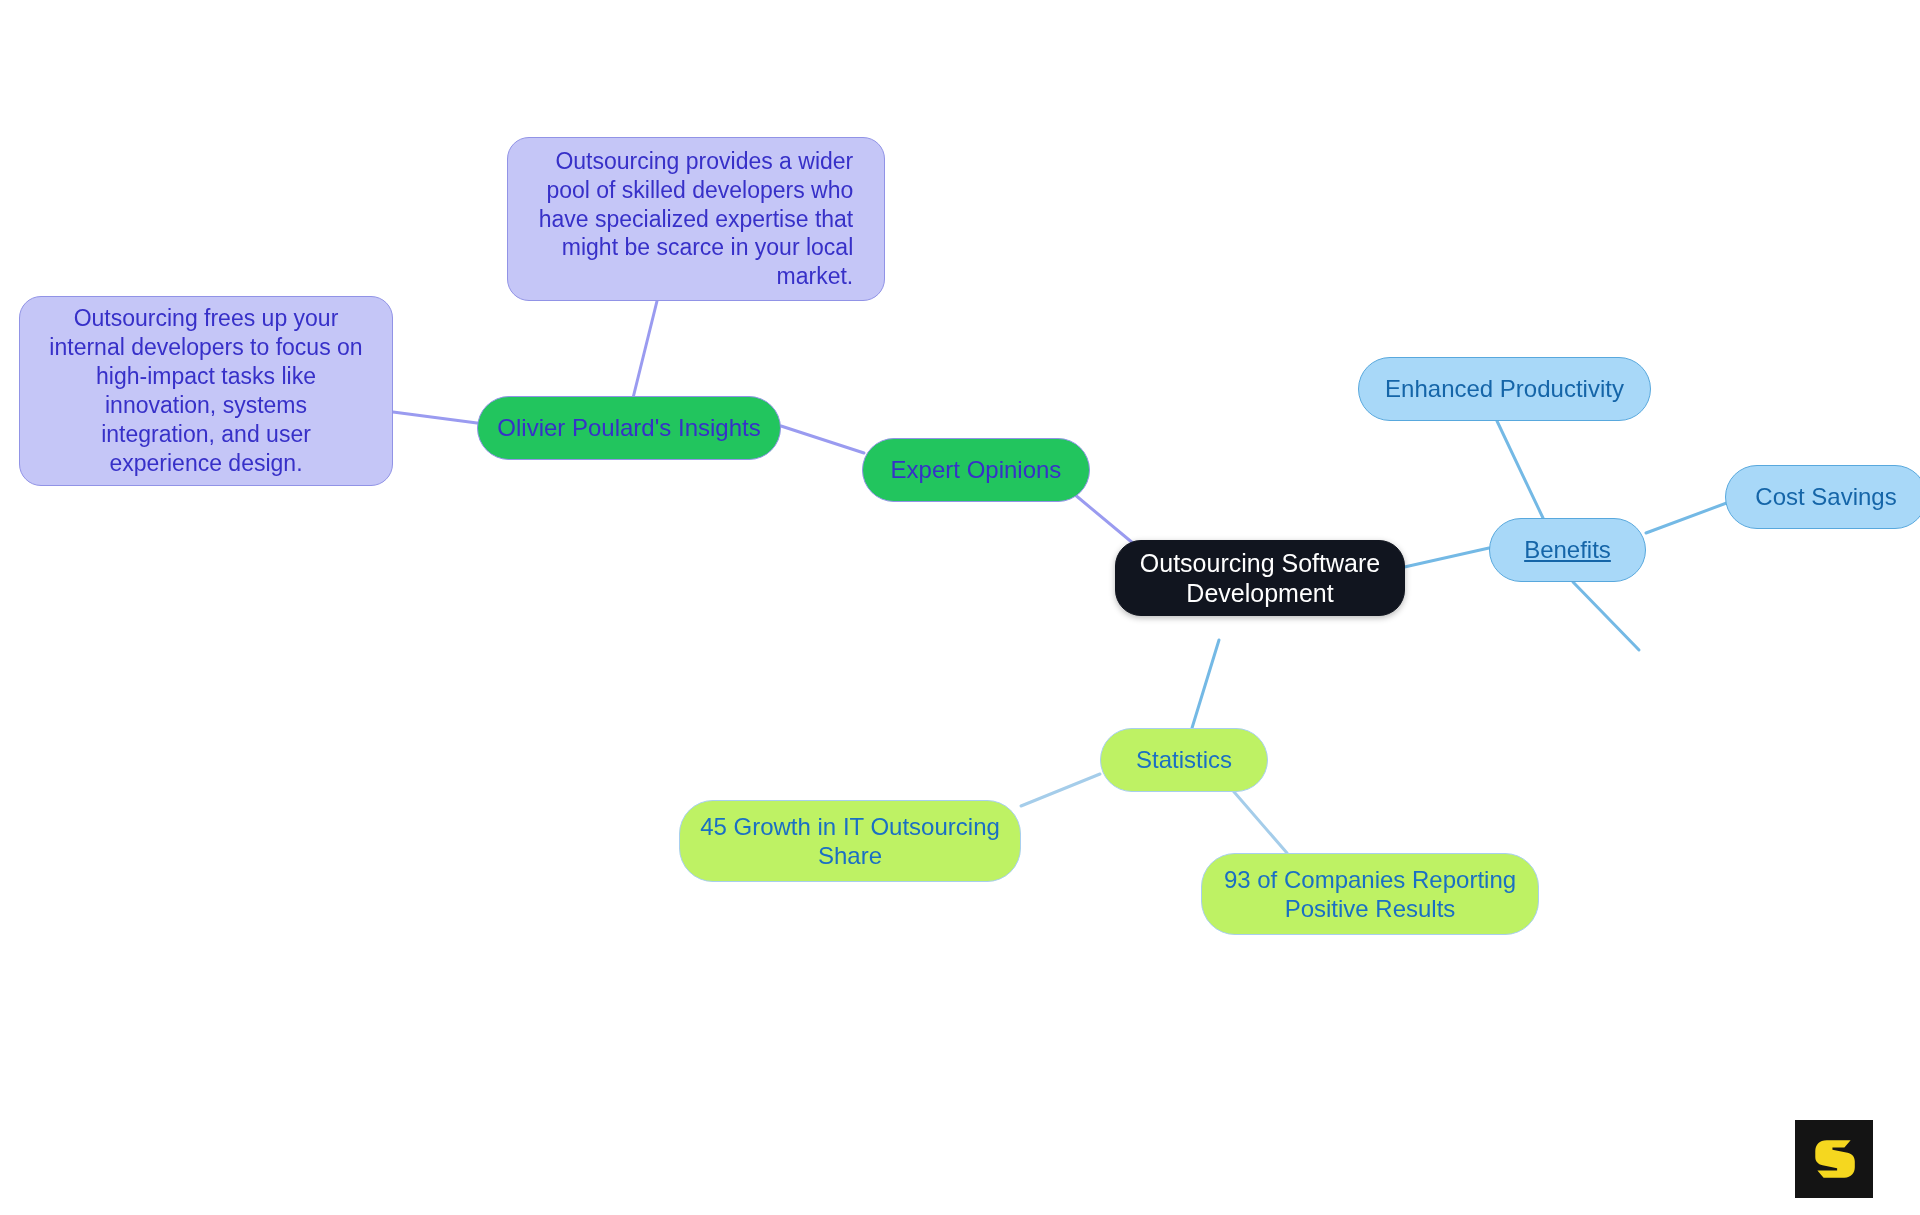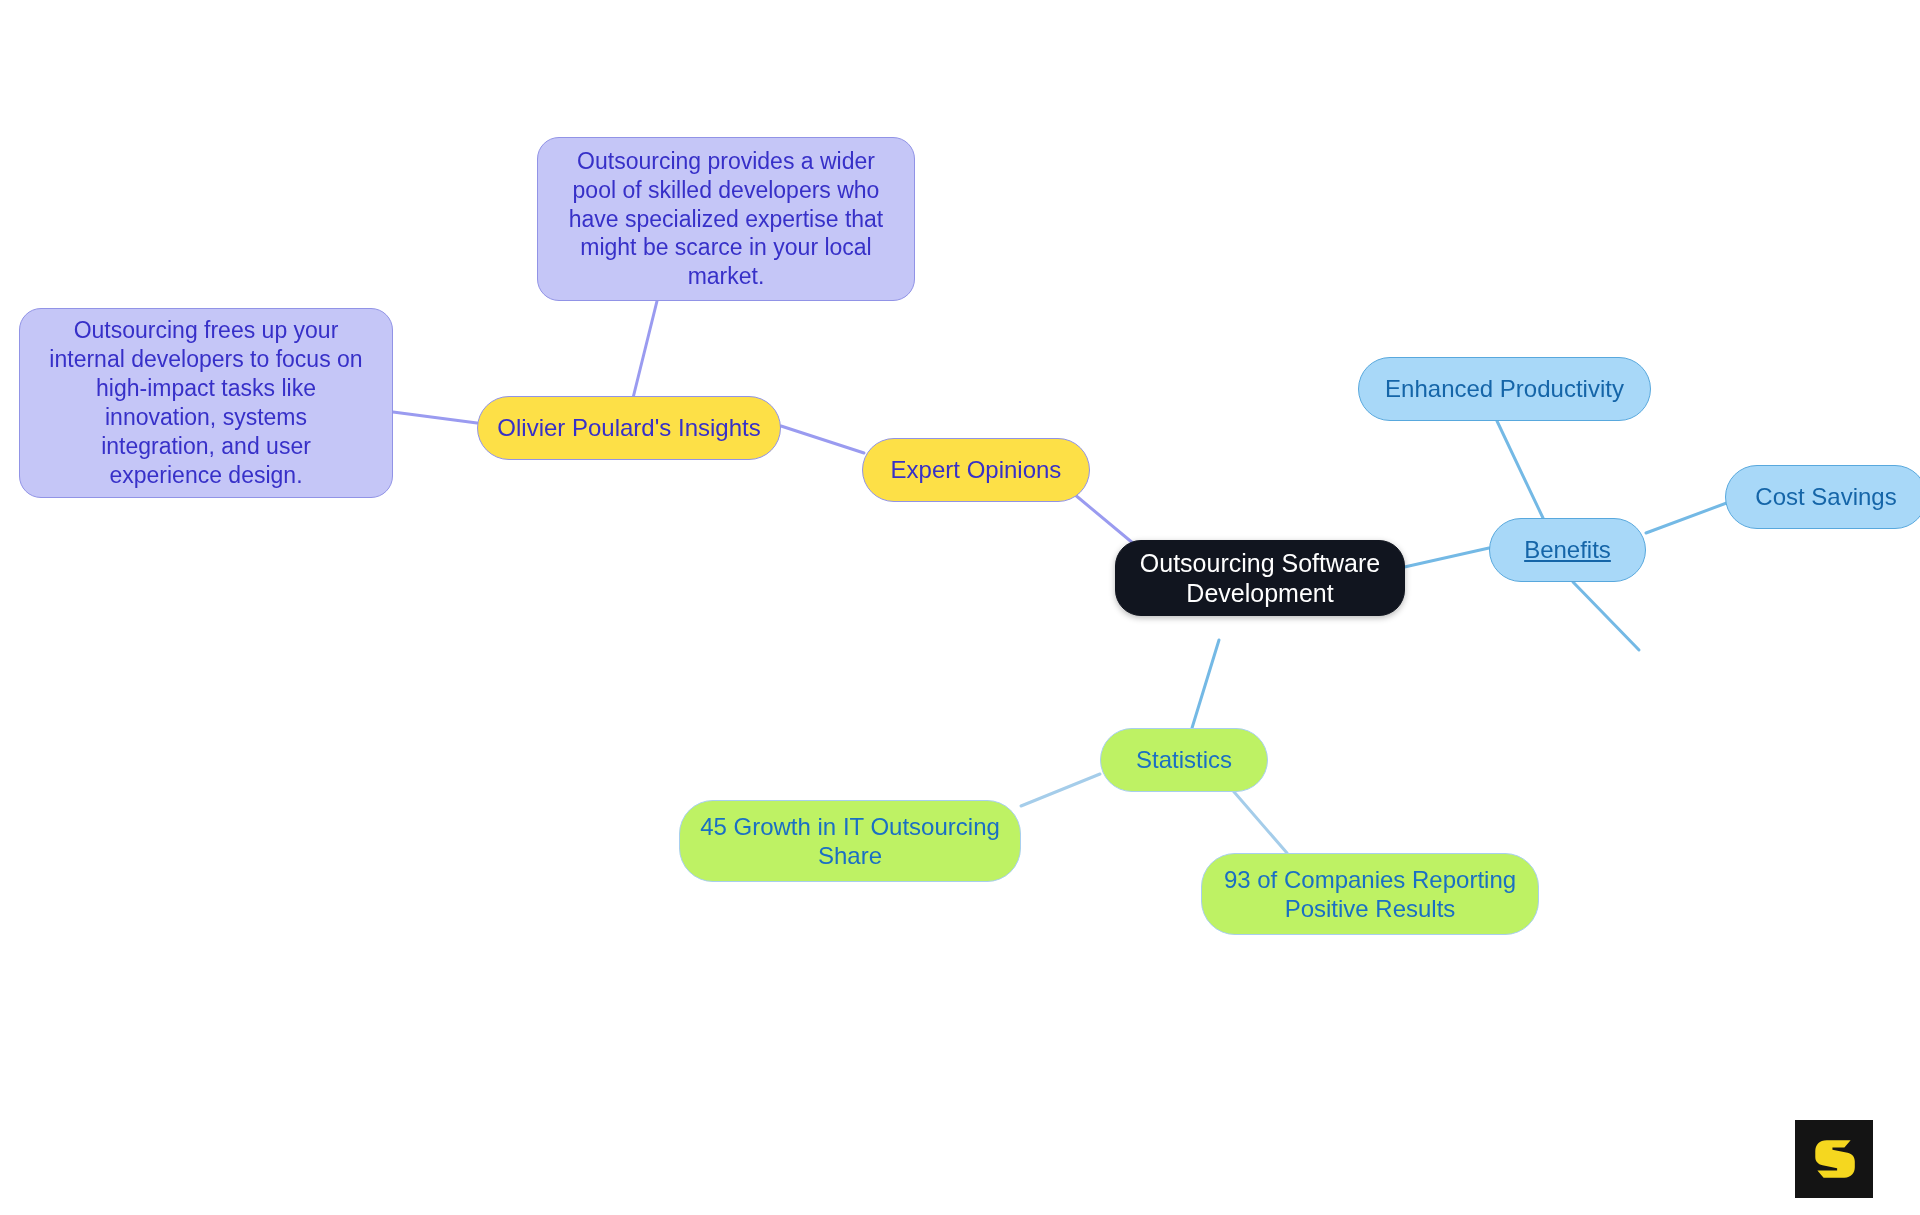--- a/index.html
+++ b/index.html
@@ -49,21 +49,21 @@
     background: #11151f;
     border-color: #11151f;
     color: #ffffff;
     border-radius: 26px;
     font-size: 25px;
     box-shadow: 0 2px 6px rgba(0,0,0,0.28);
   }
 
   
   .n-purple {
-    background: #fde047;
+    background: #22c55e;
     border-color: #9193e6;
     color: #3730c8;
     border-radius: 34px;
     font-size: 24px;
   }
   .n-purple-leaf {
     background: #c5c6f7;
     border-color: #9193e6;
     color: #3730c8;
     border-radius: 22px;
@@ -123,29 +123,29 @@
   </div>
 
   <div class="node n-purple" style="left: 862px; top: 438px; width: 228px; height: 64px;">
     <span>Expert Opinions</span>
   </div>
 
   <div class="node n-purple" style="left: 477px; top: 396px; width: 304px; height: 64px;">
     <span>Olivier Poulard's Insights</span>
   </div>
 
-  <div class="node n-purple-leaf" style="left: 537px; top: 137px; width: 378px; height: 164px;">
+  <div class="node n-purple-leaf" style="left: 507px; top: 137px; width: 378px; height: 164px; text-align: right;">
     <span>Outsourcing provides a wider
 pool of skilled developers who
 have specialized expertise that
 might be scarce in your local
 market.</span>
   </div>
 
-  <div class="node n-purple-leaf" style="left: 19px; top: 308px; width: 374px; height: 190px;">
+  <div class="node n-purple-leaf" style="left: 19px; top: 296px; width: 374px; height: 190px;">
     <span>Outsourcing frees up your
 internal developers to focus on
 high-impact tasks like
 innovation, systems
 integration, and user
 experience design.</span>
   </div>
 
   <div class="node n-blue" style="left: 1489px; top: 518px; width: 157px; height: 64px; text-decoration: underline;">
     <span>Benefits</span>

